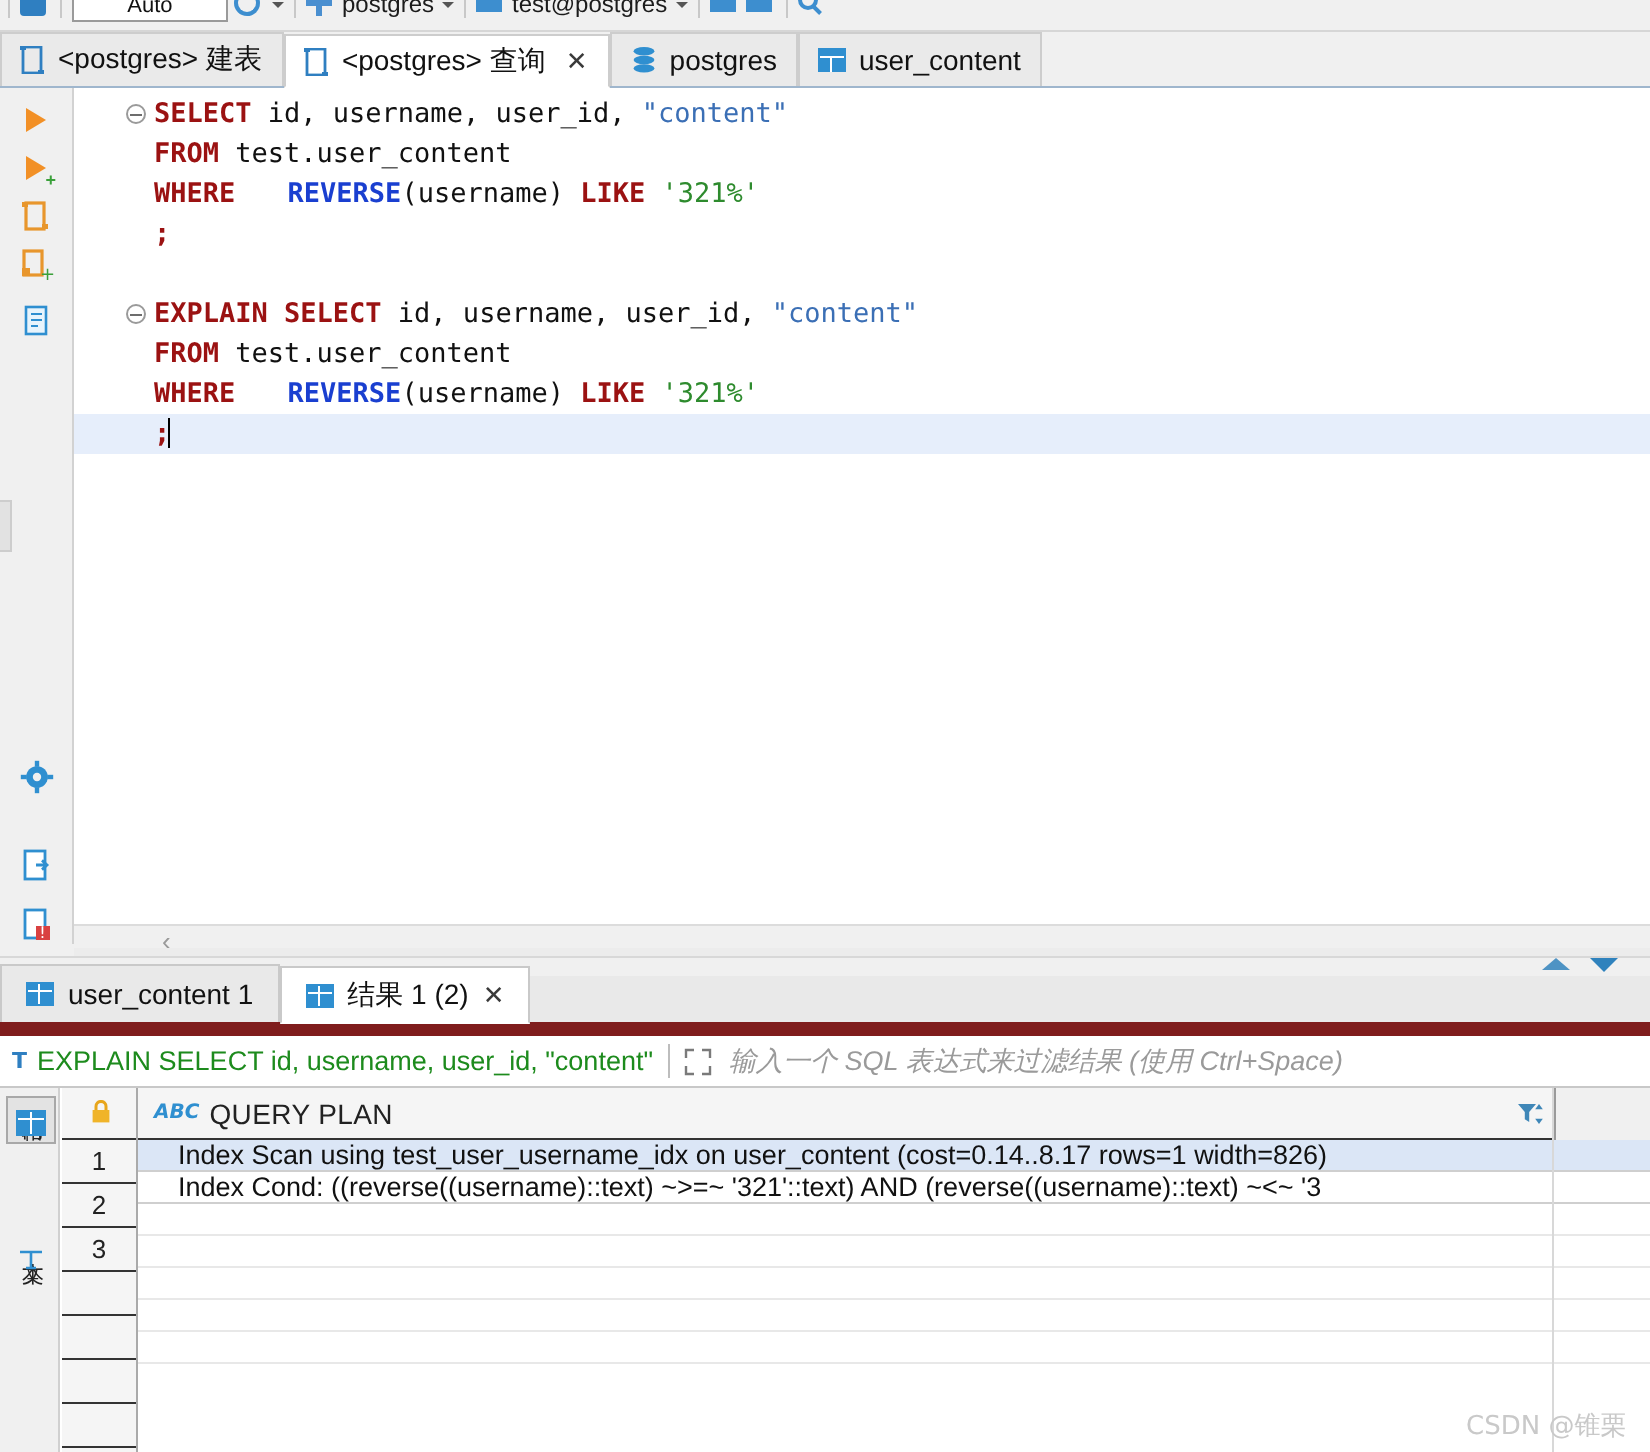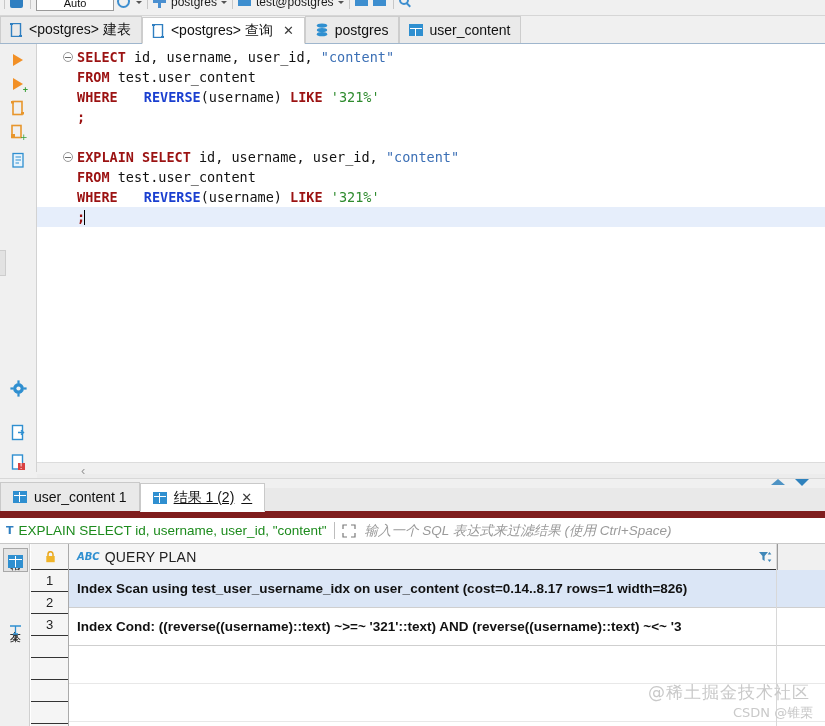--- a/index.html
+++ b/index.html
@@ -149,21 +149,21 @@
     position: absolute; left: 0; top: 488px; width: 825px; height: 30px;
     background: #e9e9e9; border-bottom: 7px solid #7f1d1d;
     display: flex; align-items: flex-end;
   }
   .rtab {
     height: 29px; display: flex; align-items: center; gap: 7px;
     padding: 0 12px; font-size: 14px; color: #111; background: #e9e9e9;
     border-left: 1px solid #c9c9c9; border-right: 1px solid #c9c9c9; border-top: 1px solid #c9c9c9;
     white-space: nowrap;
   }
-  .rtab.active { background: #ffffff; border-bottom: 1px solid #fff; margin-bottom: -1px; text-decoration: underline; }
+  .rtab.active { background: #ffffff; border-bottom: 1px solid #fff; margin-bottom: -1px; }
   .rtab-ico { width: 14px; height: 12px; background: #2f8fd0; position: relative; flex: 0 0 auto; }
   .rtab-ico:before { content: ""; position: absolute; left: 1px; top: 4px; width: 12px; height: 1px; background: #fff; }
   .rtab-ico:after  { content: ""; position: absolute; left: 6px; top: 1px; width: 1px; height: 10px; background: #fff; }
   .rtab-close { font-size: 13px; color: #3a3a3a; }
 
   
   .filterbar {
     position: absolute; left: 0; top: 518px; width: 825px; height: 26px;
     background: #ffffff; border-bottom: 1px solid #c8c8c8;
     display: flex; align-items: center; padding-left: 6px; gap: 5px;
@@ -213,22 +213,22 @@
   .gridmain { position: absolute; left: 69px; top: 0; width: 756px; height: 182px; background: #fff; }
   .colhead {
     height: 26px; background: #f5f5f5; border-bottom: 1px solid #333;
     display: flex; align-items: center; padding-left: 8px; gap: 5px; position: relative;
   }
   .abc-ico { font-size: 10px; color: #2f8fd0; font-weight: bold; font-family: "DejaVu Sans", sans-serif; font-style: italic; }
   .colname { font-size: 14px; color: #222; letter-spacing: .2px; }
   .sortfilter { position: absolute; right: 53px; top: 6px; width: 14px; height: 14px; }
   .colhead-pad { position: absolute; right: 0; top: 0; width: 48px; height: 26px; background: #f0f0f0; border-left: 1px solid #9a9a9a; }
   .grow {
-    height: 38px; border-bottom: 1px solid #cfcfcf; display: flex; align-items: center;
-    padding-left: 8px; font-size: 13.5px; color: #111; white-space: nowrap; overflow: hidden; font-weight: bold;
+    height: 16px; border-bottom: 1px solid #cfcfcf; display: flex; align-items: center;
+    padding-left: 20px; font-size: 13.5px; color: #111; white-space: nowrap; overflow: hidden;
   }
   .grow.sel { background: #dbe6f6; }
   .grow.empty { color: transparent; }
   .gridmain .vsep {
     position: absolute; right: 48px; top: 0; width: 1px; height: 182px; background: #d8d8d8;
   }
 
   
   .wm1 {
     position: absolute; left: 648px; top: 681px; font-size: 17px; color: #c9c9c9;
@@ -491,15 +491,14 @@
           <div class="grow empty" style="border-bottom: 1px solid rgb(232, 232, 232);"></div>
           <div class="grow empty" style="border-bottom: 1px solid rgb(232, 232, 232);"></div>
           <div class="grow empty" style="border-bottom: 1px solid rgb(232, 232, 232);"></div>
           <div class="grow empty" style="border-bottom: 1px solid rgb(232, 232, 232);"></div>
           <div class="grow empty" style="border-bottom: 1px solid rgb(232, 232, 232);"></div>
         </div>
       <div class="vsep"></div>
     </div>
   </div>
 
-  <div class="wm1">@稀土掘金技术社区</div>
   <div class="wm2">CSDN @锥栗</div>
 </div>
 
 </body></html>

